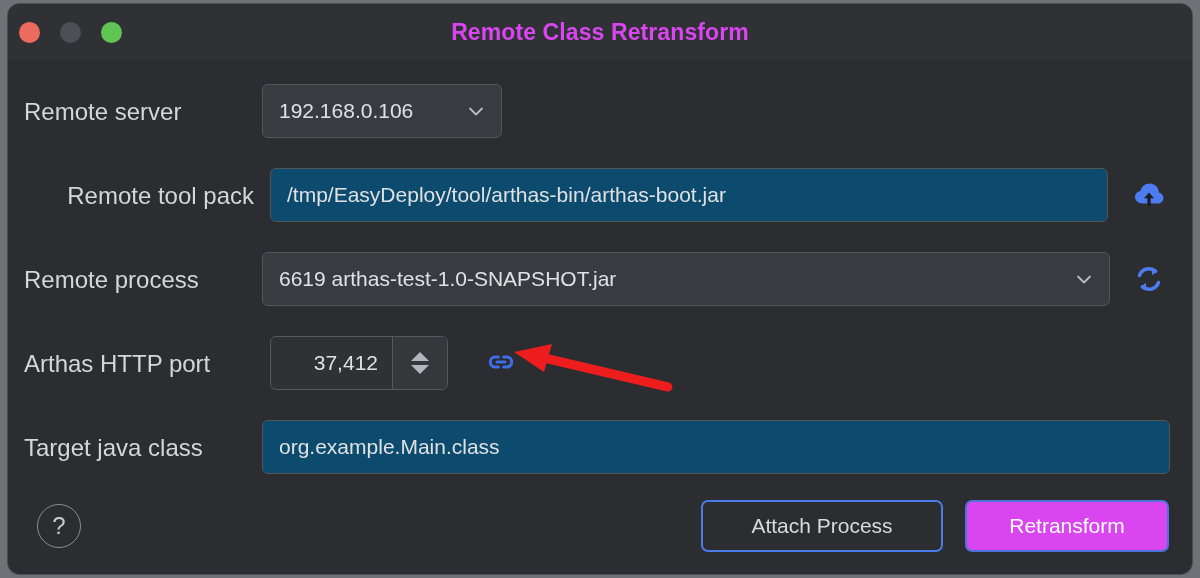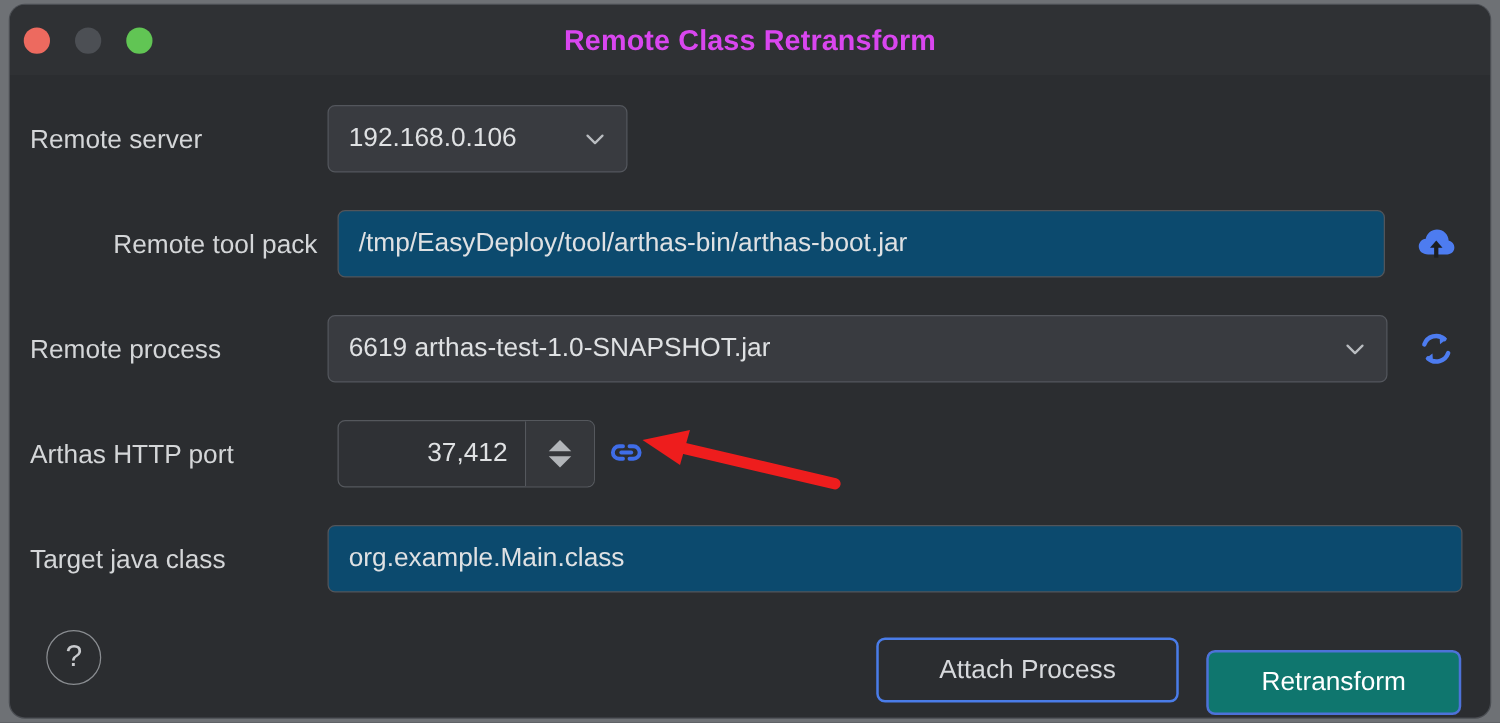--- a/index.html
+++ b/index.html
@@ -91,21 +91,21 @@
   .row-server   { top: 24px; }
   .row-toolpack { top: 108px; text-align: right; }
   .row-process  { top: 192px; }
   .row-port     { top: 276px; }
   .row-class    { top: 360px; }
 
   .field-label {
     position: absolute;
     left: 16px;
     width: 230px;
-    font-size: 21px;
+    font-size: 24px;
     color: #d4d6d8;
     white-space: nowrap;
   }
 
   
   .control {
     position: absolute;
     box-sizing: border-box;
     height: 54px;
     border-radius: 6px;
@@ -142,21 +142,21 @@
   .ctl-server   { left: 254px; top: 0;  width: 240px; }
   .ctl-toolpack { left: 262px; top: 0;  width: 838px; }
   .ctl-process  { left: 254px; top: 0;  width: 848px; }
   .ctl-class    { left: 254px; top: 0;  width: 908px; }
 
   
   .spinner-wrap {
     position: absolute;
     left: 262px;
     top: 0;
-    width: 206px;
+    width: 178px;
     height: 54px;
     box-sizing: border-box;
     background: #2f3135;
     border: 1px solid #55585d;
     border-radius: 6px;
     display: flex;
     align-items: stretch;
   }
   .spinner-value {
     flex: 1 1 auto;
@@ -256,25 +256,24 @@
     padding: 0 42px;
     white-space: nowrap;
   }
   .btn-secondary {
     background: #2b2d30;
     border: 2px solid #4a7ce8;
     color: #d7d9dc;
     min-width: 242px;
   }
   .btn-primary {
-    background: #0f766e;
+    background: #d946ef;
     border: 2px solid #4d72d8;
     color: #ffffff;
     min-width: 204px;
-    margin-top: 20px;
   }
 </style>
 </head>
 <body>
 
 <div id="screen">
   <div class="window">
 
     <div class="titlebar">
       <div class="traffic">

